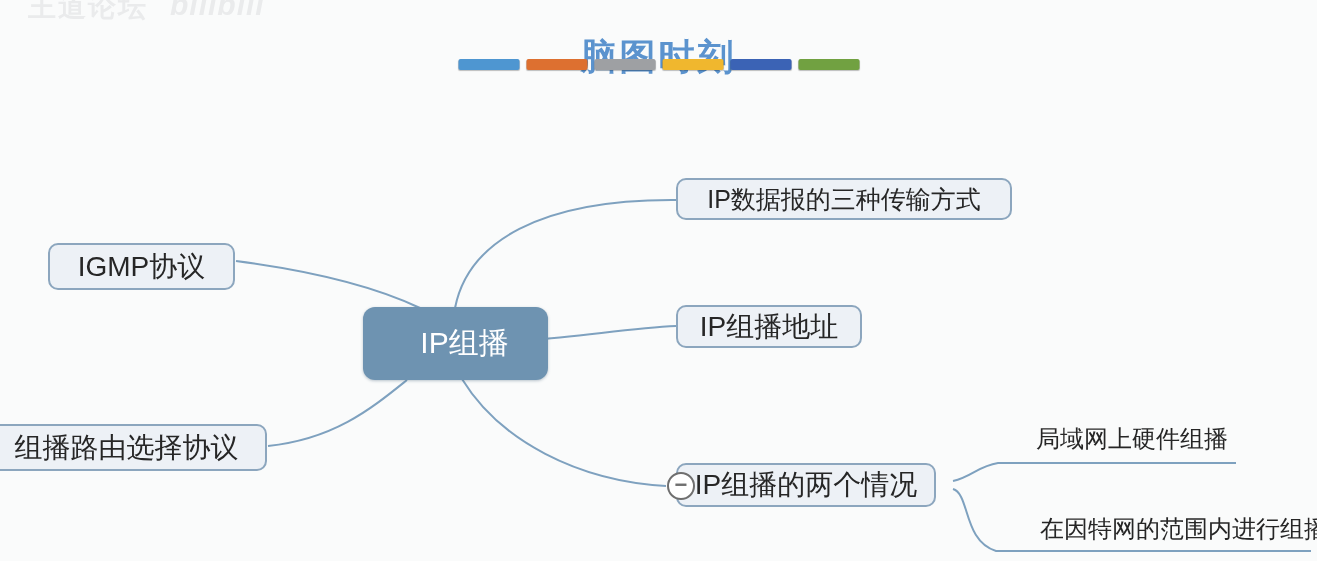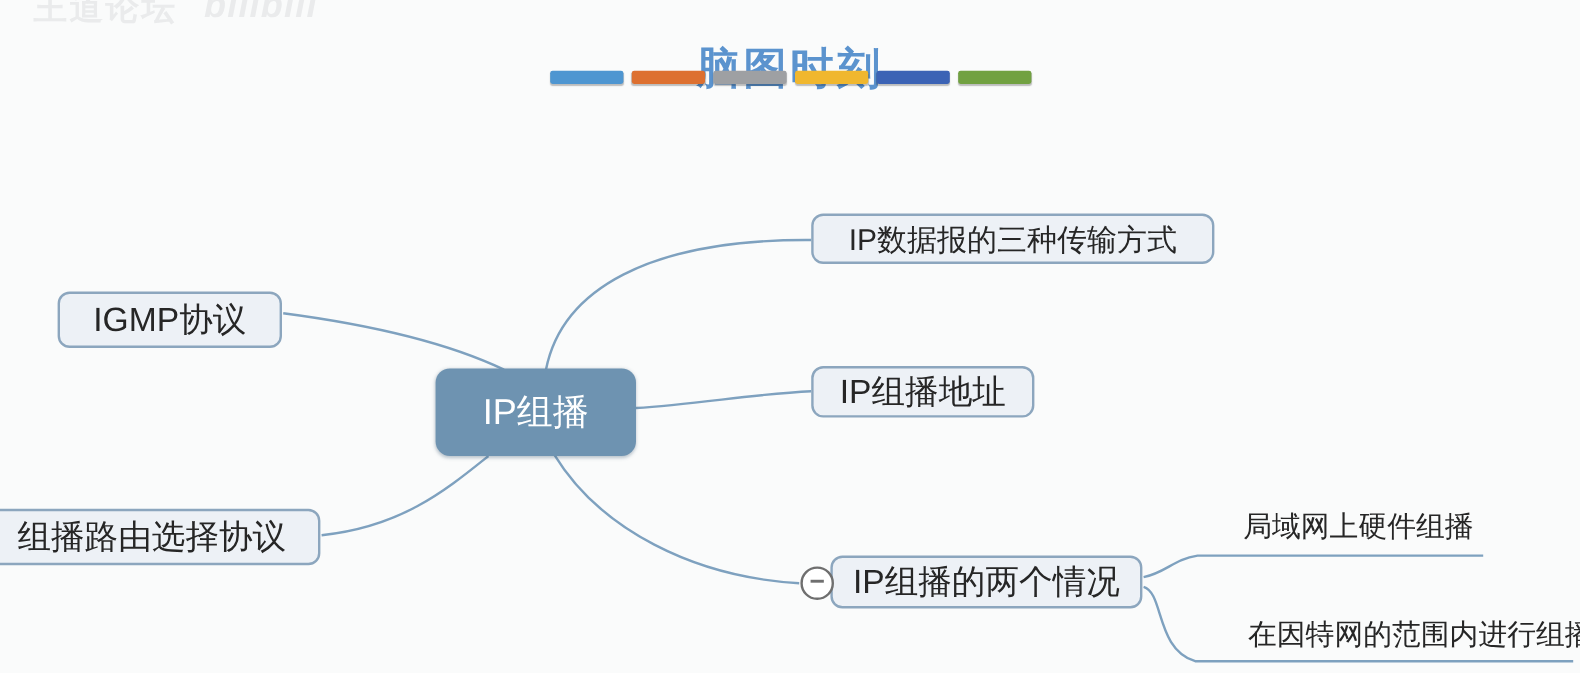--- a/index.html
+++ b/index.html
@@ -43,36 +43,37 @@
   
   .mm-root{
     position:absolute;z-index:2;
     left:363px;top:307px;width:167px;height:73px;
     background:var(--root-fill,#6e93b1);
     border-radius:12px;
     display:flex;align-items:center;justify-content:center;
     color:var(--root-text,#ffffff);
     font-size:30px;font-weight:500;
     box-shadow:0 1px 3px rgba(60,90,115,0.35);
+    padding-left:18px;
   }
   .mm-box{
     position:absolute;z-index:2;
     border:2px solid var(--box-border,#8ca6be);
     background:var(--box-fill,#edf1f6);
     border-radius:10px;
     display:flex;align-items:center;justify-content:center;
     color:var(--text-color,#262626);
     font-size:28px;
     box-sizing:border-box;
   }
   .mm-box.igmp{left:48px;top:243px;width:187px;height:47px;}
   .mm-box.routing{left:-14px;top:424px;width:281px;height:47px;}
   .mm-box.transmission{left:676px;top:178px;width:336px;height:42px;font-size:25px;}
   .mm-box.address{left:676px;top:305px;width:186px;height:43px;}
-  .mm-box.two-cases{left:692px;top:463px;width:260px;height:44px;}
+  .mm-box.two-cases{left:676px;top:463px;width:260px;height:44px;}
   .collapse{
     position:absolute;z-index:3;
     left:667px;top:472px;width:28px;height:28px;
     border:2px solid var(--collapse-border,#6f6f6f);
     border-radius:50%;
     background:#ffffff;
     box-sizing:border-box;
     display:flex;align-items:center;justify-content:center;
     color:var(--collapse-border,#6f6f6f);
     cursor:pointer;

